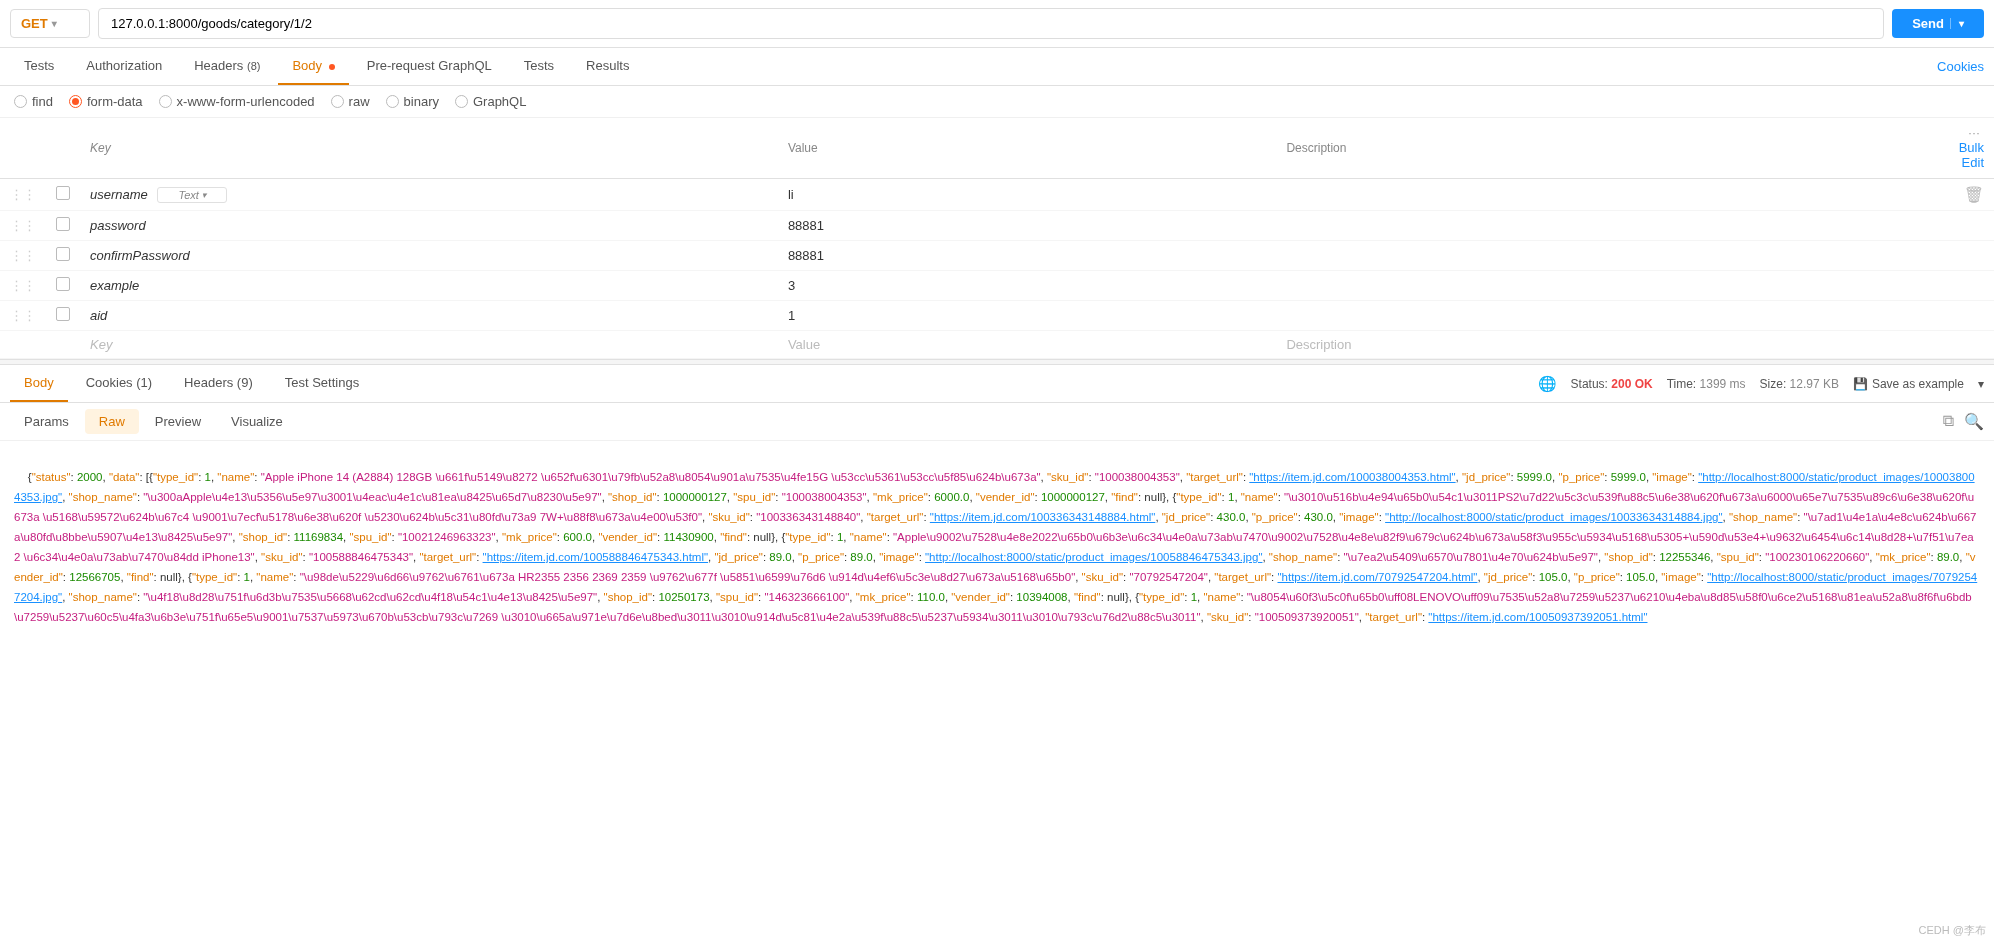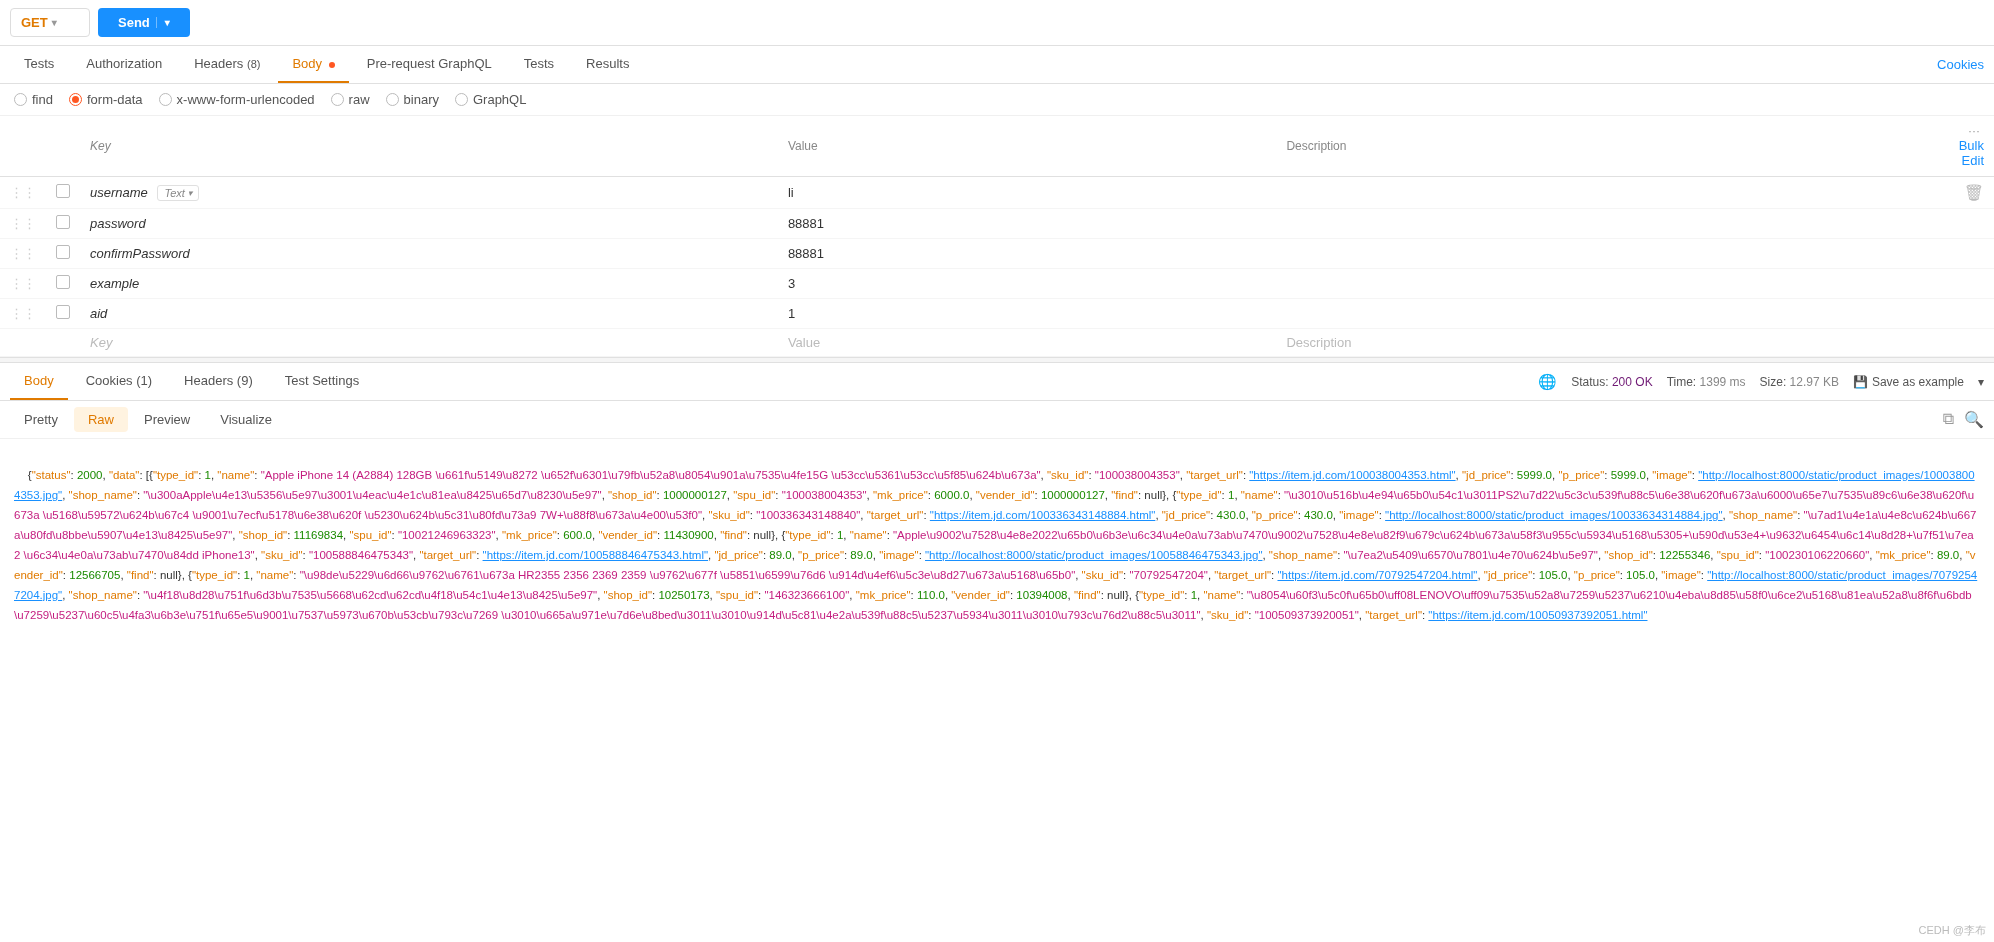--- a/index.html
+++ b/index.html
@@ -158,21 +158,21 @@
     }
 
     .text-badge {
       display: inline-flex;
       align-items: center;
       gap: 3px;
       font-size: 11px;
       color: #888;
       border: 1px solid #e0e0e0;
       border-radius: 3px;
-      padding: 1px 6px;
+      padding: 1px 20px;
       margin-left: 6px;
       cursor: pointer;
     }
     .text-badge .arrow { font-size: 9px; }
 
     .key-placeholder {
       color: #bbb;
       font-size: 13px;
     }
     .val-placeholder { color: #bbb; font-size: 13px; }
@@ -214,21 +214,21 @@
       border-bottom-color: #e07a00;
     }
     .resp-status {
       margin-left: auto;
       display: flex;
       align-items: center;
       gap: 14px;
       font-size: 12px;
       color: #555;
     }
-    .status-ok { color: #701a75; font-weight: 400; }
+    .status-ok { color: #ef4444; font-weight: 700; }
     .resp-meta { color: #888; }
     .globe-icon { color: #888; cursor: pointer; font-size: 15px; }
     .save-example { color: #555; cursor: pointer; font-size: 12px; display: flex; align-items: center; gap: 4px; }
 
     
     .resp-subtabs {
       display: flex;
       align-items: center;
       padding: 6px 10px;
       border-bottom: 1px solid #f0f0f0;
@@ -274,20 +274,21 @@
     }
   </style>
 </head>
 <body>
 
 <div class="url-bar">
   <div class="method-select">
     <span>GET</span>
     <span class="chevron">▾</span>
   </div>
+  <input class="url-input" type="text" value="127.0.0.1:8000/goods/category/1/2" style="">
   <button class="send-btn">
     <span>Send</span>
     <span class="chevron">▾</span>
   </button>
 </div>
 
 <div class="req-tabs">
   <div class="req-tab">
     <span>Tests</span>
   </div>
@@ -474,21 +475,21 @@
     <span class="save-example">
       <span>💾</span>
       <span>Save as example</span>
     </span>
     <span>▾</span>
   </div>
 </div>
 
 <div class="resp-subtabs">
   <div class="resp-subtab">
-    <span>Pretty</span>
+    <span>Params</span>
   </div>
   <div class="resp-subtab active">
     <span>Raw</span>
   </div>
   <div class="resp-subtab">
     <span>Preview</span>
   </div>
   <div class="resp-subtab">
     <span>Visualize</span>
   </div>

